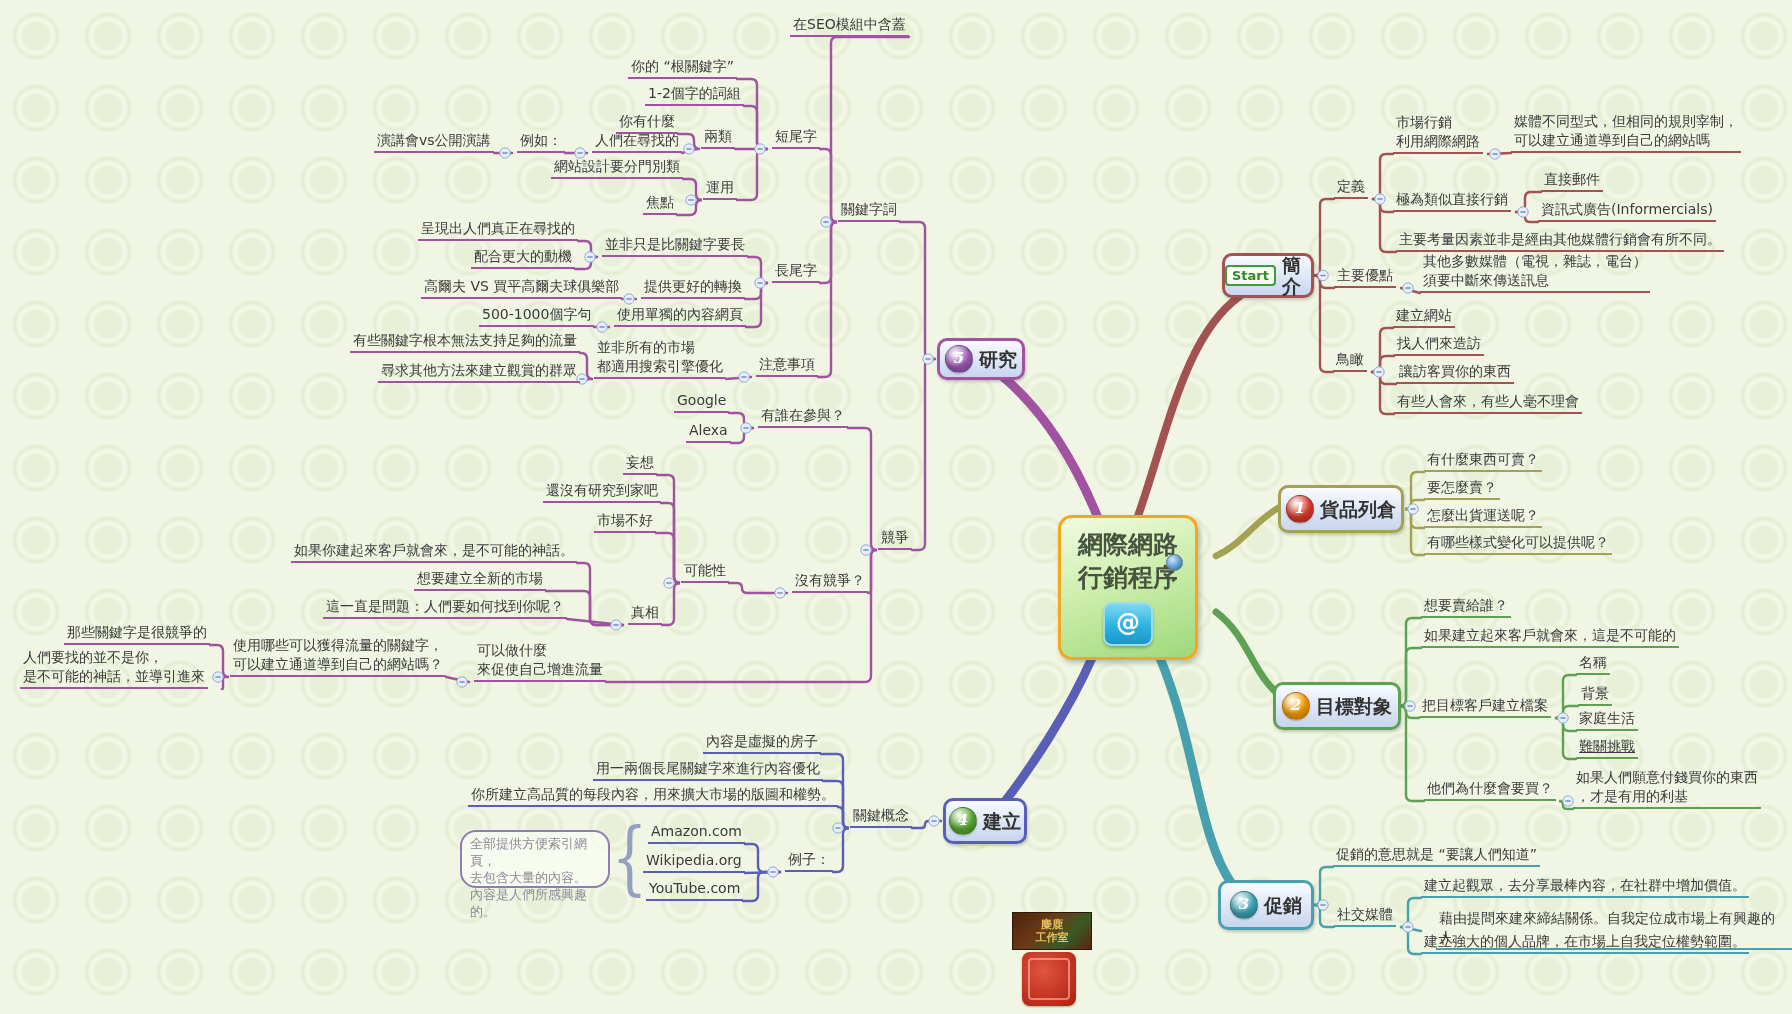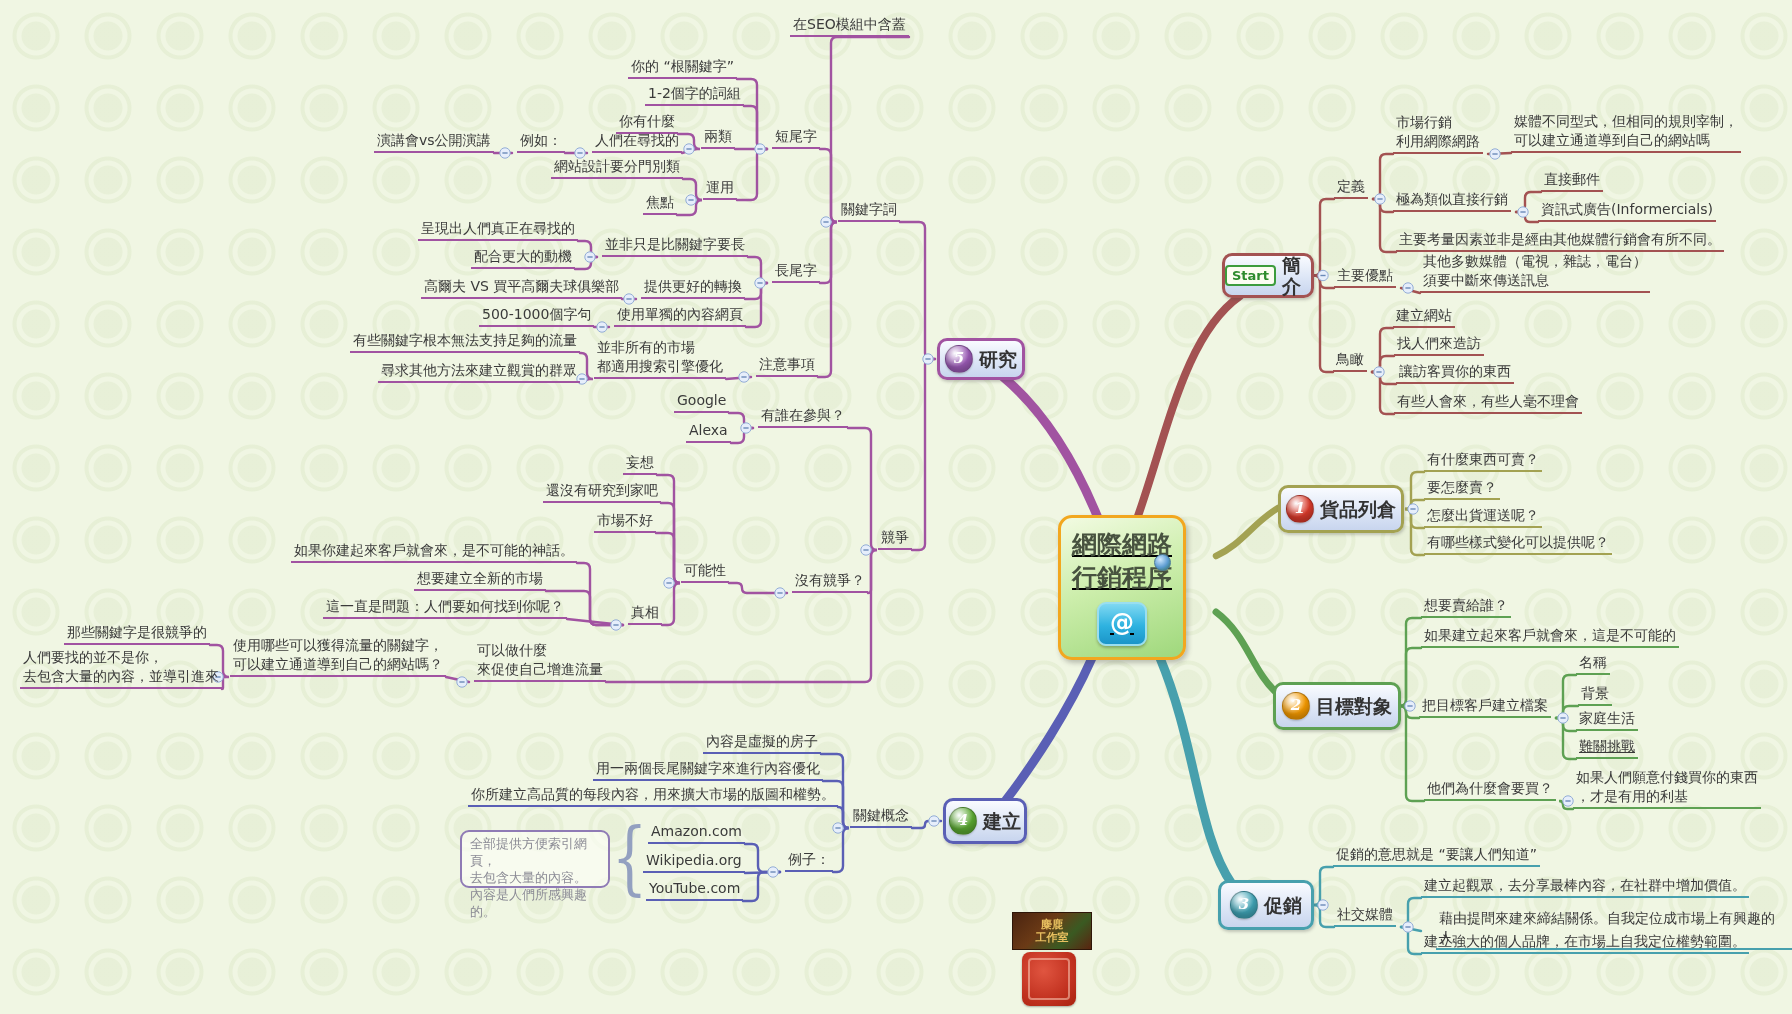--- a/index.html
+++ b/index.html
@@ -48,21 +48,21 @@
   #center-globe{position:absolute;right:12px;top:36px;width:15px;height:15px;border-radius:50%;
     background:radial-gradient(circle at 35% 30%,#cfe8ff 0%,#5b9bd0 55%,#2e6f4e 100%);border:1px solid #4a7a9a;}
   #center-at{
     width:46px;height:40px;border-radius:9px;
     background:linear-gradient(180deg,#7fd8f2 0%,#2eb2e0 55%,#1b95c8 100%);
     border:2px solid #9adef0;color:#fff;font:bold 24px/38px "DejaVu Sans",sans-serif;text-align:center;
     box-shadow:0 2px 3px rgba(0,0,0,.25);
   }
   .callout{
     position:absolute;z-index:2;box-sizing:border-box;
-    border:2px solid #8f7bb5;border-radius:9px;
+    border:2px solid #8f7bb5;border-radius:16px;
     background:rgba(252,253,246,.65);color:#8b8b95;
     font:13px/17px "DejaVu Sans",sans-serif;padding:3px 8px;white-space:pre-line;
   }
   .brace{position:absolute;z-index:2;font:100 80px/1 "DejaVu Serif",serif;color:#93a0c0;transform:scaleX(.7);}
   #studio-logo{
     position:absolute;z-index:2;box-sizing:border-box;
     background:linear-gradient(135deg,#4a2410 0%,#6b3a16 40%,#3a5a22 70%,#5a2410 100%);
     border:1px solid #2e1608;color:#e8c060;
     font:bold 11px/13px "DejaVu Sans",sans-serif;text-align:center;
     display:flex;align-items:center;justify-content:center;white-space:pre-line;
@@ -305,21 +305,21 @@
         <line x1="459.4" y1="682" x2="464.6" y2="682" stroke="#6a8ab8" stroke-width="1.4"></line>
       </g>
       <path d="M 225 677 L 229 677 Q 223 677 223 671 L 223 651 Q 223 645 217 645 L 210 645" fill="none" stroke="#a153a1" stroke-width="2.4" stroke-linecap="round"></path>
       <path d="M 225 677 L 224 677 Q 223 677 223 678 L 223 688 Q 223 689 222 689 L 222 689" fill="none" stroke="#a153a1" stroke-width="2.4" stroke-linecap="round"></path>
       <g>
         <circle cx="218" cy="677" r="5.2" fill="#e6eefb" stroke="#93add6" stroke-width="1"></circle>
         <line x1="215.4" y1="677" x2="220.6" y2="677" stroke="#6a8ab8" stroke-width="1.4"></line>
       </g>
     </svg>
 
-  <div id="center-node" style="left:1058px;top:515px;width:128px;height:145px;text-decoration:underline;">
+  <div id="center-node" style="left:1058px;top:515px;width:140px;height:145px;">
     <div id="center-title"><span>網際網路</span><br><span>行銷程序</span></div>
     <div id="center-globe"></div>
     <div id="center-at">@</div>
   </div>
 
   <div id="nodes">
       <div class="main" style="left: 1222px; top: 253px; width: 92px; height: 45px; border-color: rgb(163, 82, 82);">
         <span class="badge-start">Start</span>
         <span>簡介</span>
       </div>
@@ -425,21 +425,21 @@
       <div class="label" style="left: 628px; top: 603px; border-bottom-color: rgb(161, 83, 161);">真相</div>
       <div class="label" style="left: 291px; top: 541px; border-bottom-color: rgb(161, 83, 161);">如果你建起來客戶就會來，是不可能的神話。</div>
       <div class="label" style="left: 414px; top: 569px; border-bottom-color: rgb(161, 83, 161);">想要建立全新的市場</div>
       <div class="label" style="left: 323px; top: 597px; border-bottom-color: rgb(161, 83, 161);">這一直是問題：人們要如何找到你呢？</div>
       <div class="label" style="left: 474px; top: 641px; border-bottom-color: rgb(161, 83, 161);">可以做什麼
 來促使自己增進流量</div>
       <div class="label" style="left: 230px; top: 636px; border-bottom-color: rgb(161, 83, 161);">使用哪些可以獲得流量的關鍵字，
 可以建立通道導到自己的網站嗎？</div>
       <div class="label" style="left: 64px; top: 623px; border-bottom-color: rgb(161, 83, 161);">那些關鍵字是很競爭的</div>
       <div class="label" style="left: 20px; top: 648px; border-bottom-color: rgb(161, 83, 161);">人們要找的並不是你，
-去包含大量的內容，並導引進來</div>
+是不可能的神話，並導引進來</div>
     </div>
 
   <div class="callout" style="left:460px;top:830px;width:150px;height:58px;">全部提供方便索引網頁，
 去包含大量的內容。
 內容是人們所感興趣的。</div>
   <div class="brace" style="left:604px;top:818px;">{</div>
 
   <div id="studio-logo" style="left:1012px;top:912px;width:80px;height:38px;">麋鹿
 工作室</div>
   <div id="red-seal" style="left:1022px;top:952px;width:54px;height:54px;"></div>

